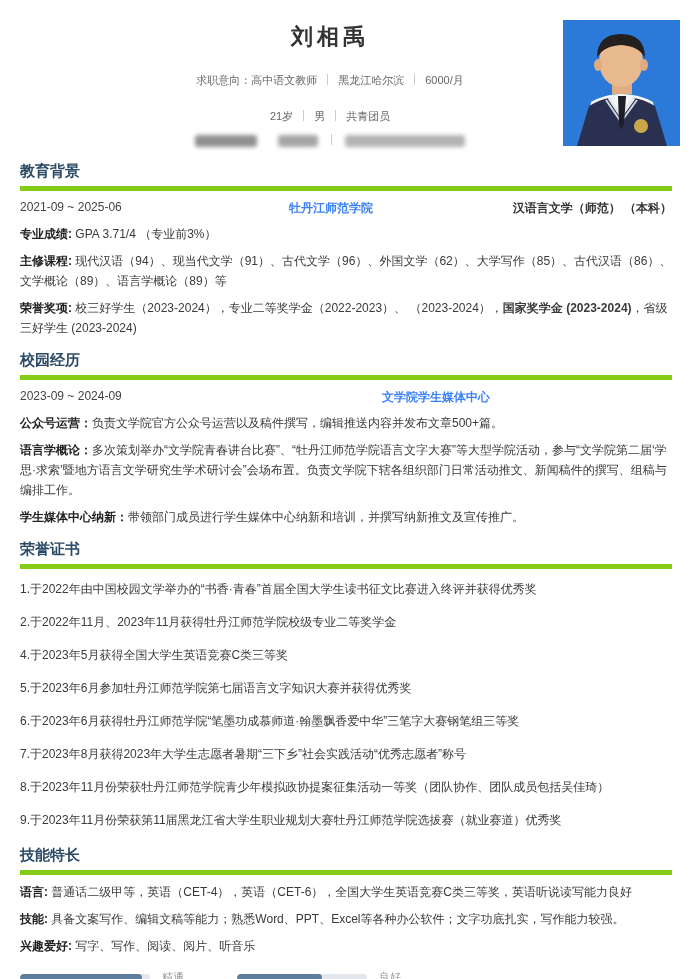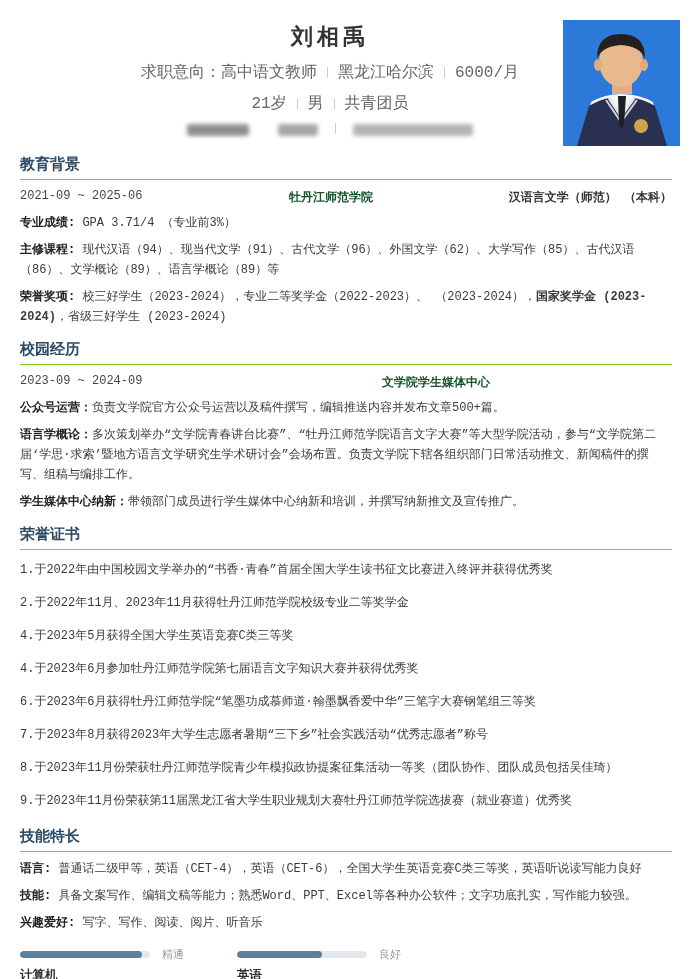--- a/index.html
+++ b/index.html
@@ -1,45 +1,45 @@
 <!DOCTYPE html>
 <html><head>
 <meta charset="utf-8">
 <style>
   html,body { margin:0; padding:0; background:#ffffff; }
   .page {
     width:692px; height:979px; box-sizing:border-box;
     padding:14px 20px 0 20px; position:relative; overflow:hidden;
-    font-family:Liberation Mono, monospace;
+    font-family:Liberation Sans, sans-serif;
     color:#3a3a3a; font-size:12px; background:#ffffff;
   }
   
   .header { position:relative; width:100%; min-height:128px; }
   .header-left { width:620px; text-align:center; }
   .name { font-size:22px; font-weight:bold; color:#333333; letter-spacing:4px; padding-top:8px; }
-  .meta-line { margin-top:10px; color:#666666; font-size:16px;text-align:center; }
+  .meta-line { margin-top:21px; color:#666666; font-size:11px;text-align:center; }
   .meta-line .sep, .redacted-line .sep { display:inline-block; width:1px; height:11px; background:#cccccc; margin:0 10px; vertical-align:-1px; }
   .meta-label { color:#666666; }
   .redacted-line { margin-top:9px; height:16px; }
   .redact { display:inline-block; height:12px; border-radius:3px; background:#9e9e9e; filter:blur(2px); vertical-align:middle; }
   .redact.r1 { width:62px; background:#8f8f8f; }
   .redact.r2 { width:40px; background:#a5a5a5; }
   .redact.r3 { width:120px; background:#b3b3b3; }
   .photo {
     position:absolute; top:6px; right:-8px; width:117px; height:126px;
     background:#2b79d8; overflow:hidden;
   }
   
   .section-title {
     color:#2b4a66; font-size:15px; font-weight:bold;
-    padding-bottom:5px; border-bottom:1px solid #84cc16; margin-top:13px;
+    padding-bottom:5px; border-bottom:5px solid #84cc16; margin-top:13px;
   }
   .row3 { display:flex; align-items:flex-start; margin-top:9px; }
   .row3 .c-left { width:180px; color:#444444; }
-  .row3 .c-mid { flex:1; text-align:center; font-weight:bold; color:#14532d; }
+  .row3 .c-mid { flex:1; text-align:center; font-weight:bold; color:#3b82f6; }
   .row3 .c-right { width:210px; text-align:right; color:#333333; }
   .row3 .c-right.bold { font-weight:bold; }
   .field { margin-top:7px; line-height:20px; }
   .field .lbl { font-weight:bold; color:#222222; }
   .list { margin-top:4px; }
   .list-item { line-height:25px; color:#3a3a3a;margin-top:8px; }
   .bold { font-weight:bold; }
   
   .bars { display:flex; margin-top:14px; }
   .bar-group { width:217px; }
@@ -135,21 +135,21 @@
       <span class="lbl">学生媒体中心纳新：</span><span>带领部门成员进行学生媒体中心纳新和培训，并撰写纳新推文及宣传推广。</span>
     </div>
   </div>
 
   <div>
     <div class="section-title">荣誉证书</div>
     <div class="list">
       <div class="list-item">1.于2022年由中国校园文学举办的“书香·青春”首届全国大学生读书征文比赛进入终评并获得优秀奖</div>
       <div class="list-item">2.于2022年11月、2023年11月获得牡丹江师范学院校级专业二等奖学金</div>
       <div class="list-item">4.于2023年5月获得全国大学生英语竞赛C类三等奖</div>
-      <div class="list-item">4.于2023年6月参加牡丹江师范学院第七届语言文字知识大赛并获得优秀奖</div>
+      <div class="list-item">5.于2023年6月参加牡丹江师范学院第七届语言文字知识大赛并获得优秀奖</div>
       <div class="list-item">6.于2023年6月获得牡丹江师范学院“笔墨功成慕师道·翰墨飘香爱中华”三笔字大赛钢笔组三等奖</div>
       <div class="list-item">7.于2023年8月获得2023年大学生志愿者暑期“三下乡”社会实践活动“优秀志愿者”称号</div>
       <div class="list-item">8.于2023年11月份荣获牡丹江师范学院青少年模拟政协提案征集活动一等奖（团队协作、团队成员包括吴佳琦）</div>
       <div class="list-item">9.于2023年11月份荣获第11届黑龙江省大学生职业规划大赛牡丹江师范学院选拔赛（就业赛道）优秀奖</div>
     </div>
   </div>
 
   <div>
     <div class="section-title">技能特长</div>
     <div class="field">

